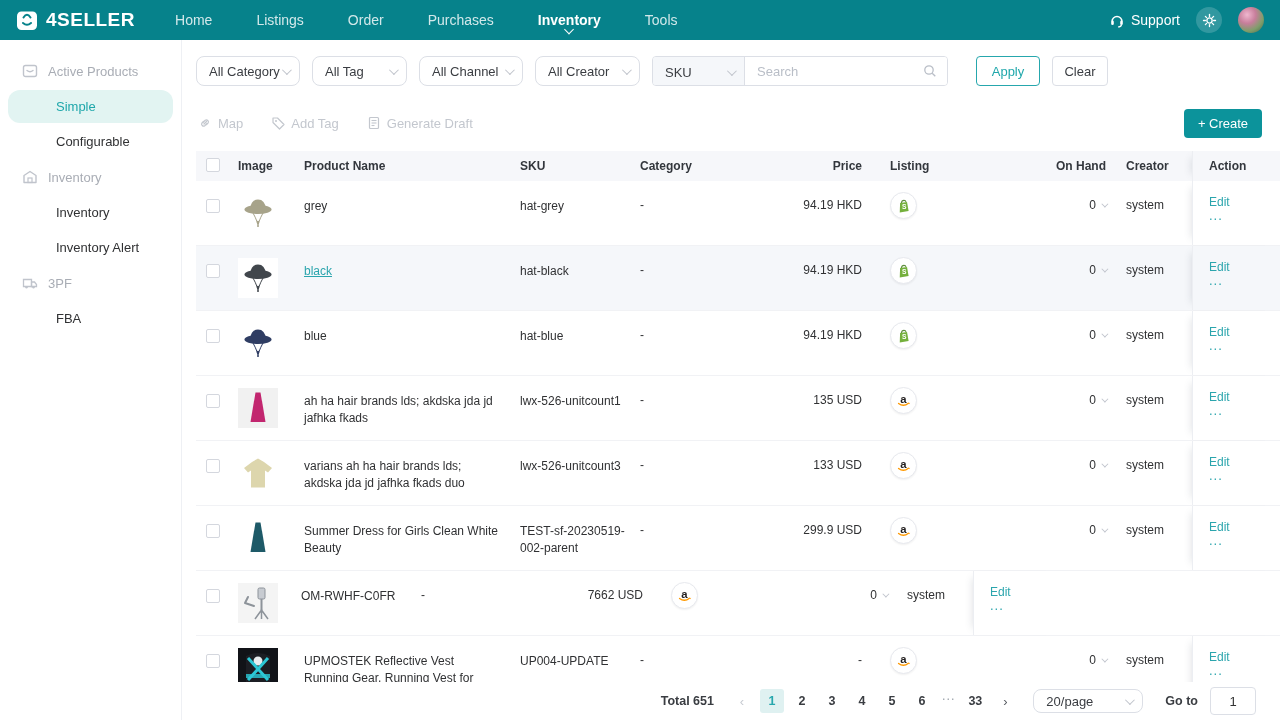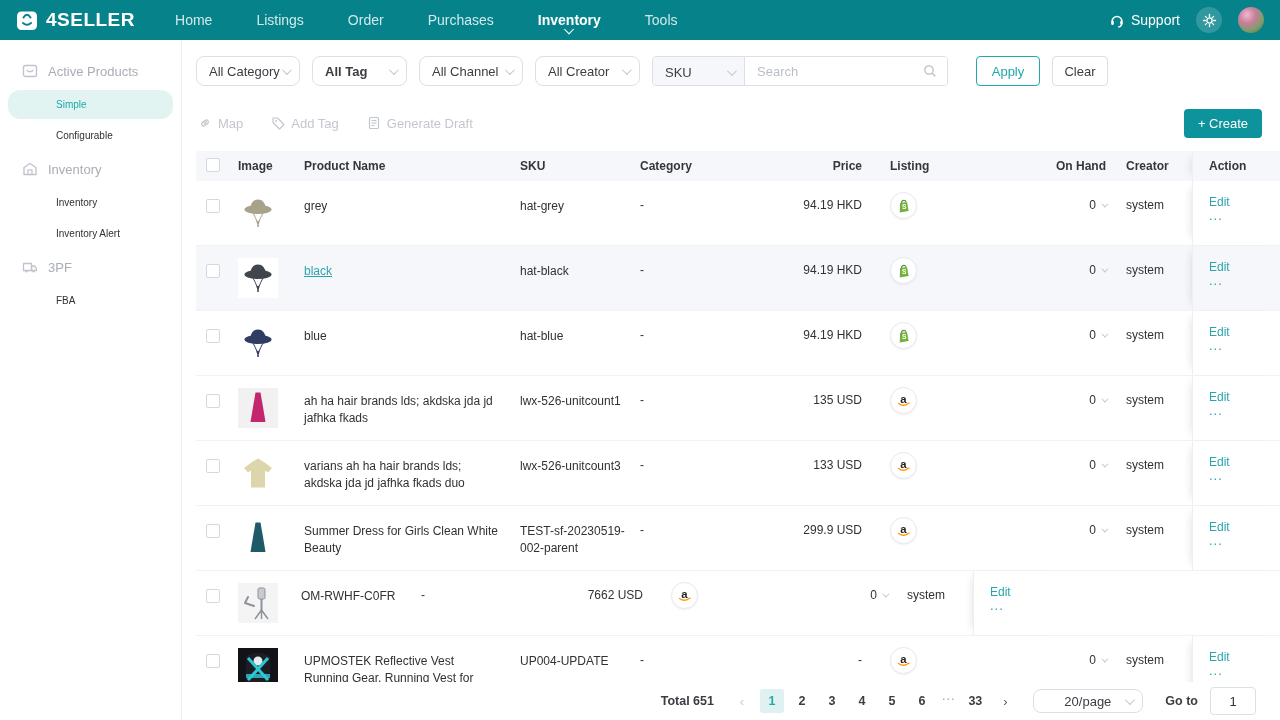--- a/index.html
+++ b/index.html
@@ -24,32 +24,32 @@
     background:radial-gradient(circle at 35% 30%, #f0b7cf 0%, #c77e9b 35%, #7f9e6a 65%, #44604b 100%); }
 
   
   .shell { display:flex; height:680px; }
   .sidebar { width:182px; border-right:1px solid #eef0f4; flex-shrink:0; padding-top:14px; }
   .content { flex:1; display:flex; flex-direction:column; overflow:hidden; }
 
   
   .side-header { display:flex; align-items:center; gap:10px; padding:9px 0 9px 22px;
     color:#a9adb5; font-size:13px; }
-  .side-item { padding:9px 0 9px 48px; font-size:10px; color:#303133; cursor:pointer; margin:2px 8px; border-radius:12px; }
+  .side-item { padding:9px 0 9px 48px; font-size:13px; color:#303133; cursor:pointer; margin:2px 8px; border-radius:12px; }
   .side-item.active { background:#e2f4f2; color:#1fa7ab; }
 
   
   .filter-bar { display:flex; align-items:center; gap:12px; margin:16px 0 0 14px; height:30px; flex-shrink:0; }
   .select { height:30px; border:1px solid #dcdfe6; border-radius:8px; background:#fff;
     display:flex; align-items:center; justify-content:space-between; font-size:13px; color:#3a3d42;
     padding:0 10px 0 12px; cursor:pointer; }
   .chev { width:7px; height:7px; border-right:1.4px solid #c0c4cc; border-bottom:1.4px solid #c0c4cc;
     transform:rotate(45deg) translateY(-2px); flex-shrink:0; }
   .chev-sm { width:5px; height:5px; margin-left:6px; }
-  .sel-category{width:104px;} .sel-tag{width:95px;font-weight:bold;} .sel-channel{width:104px;} .sel-creator{width:105px;}
+  .sel-category{width:104px;} .sel-tag{width:95px;} .sel-channel{width:104px;} .sel-creator{width:105px;}
   .search-group { display:flex; height:30px; border:1px solid #dcdfe6; border-radius:4px; overflow:hidden; }
   .search-key { width:92px; background:#f5f7fa; border-right:1px solid #dcdfe6; border-radius:0; border-top:none; border-bottom:none; border-left:none; }
   .search-input { width:178px; border:none; outline:none; font-size:13px; padding:0 8px 0 12px;
     font-family:"Liberation Sans",sans-serif; color:#333; }
   .search-input::placeholder { color:#b9bec7; }
   .search-glass { display:flex; align-items:center; padding-right:10px; background:#fff; cursor:pointer; }
   .btn { height:30px; border-radius:4px; font-size:13px; cursor:pointer; background:#fff;
     display:inline-flex; align-items:center; justify-content:center; font-family:"Liberation Sans",sans-serif; }
   .btn-apply { width:64px; border:1px solid #26a7ad; color:#1fa7ab; margin-left:16px; }
   .btn-clear { width:56px; border:1px solid #dcdfe6; color:#3a3d42; }
@@ -93,21 +93,21 @@
   
   .pagination { height:38px; flex-shrink:0; display:flex; align-items:center; justify-content:flex-end;
     font-size:12.5px; color:#3a3d42; padding-right:24px; gap:6px; background:#fff; }
   .pg-total { margin-right:10px; font-weight:bold; }
   .pg-arrow { width:24px; height:24px; display:flex; align-items:center; justify-content:center; cursor:pointer; color:#565a61; font-size:13px;}
   .pg-arrow.disabled { color:#c6cad1; cursor:default; }
   .pg-num { min-width:24px; height:24px; display:flex; align-items:center; justify-content:center;
     border-radius:3px; cursor:pointer; font-weight:bold; color:#3a3d42; padding:0 4px; }
   .pg-num.active { background:#dff1f1; color:#26a7ad; }
   .pg-ellipsis { color:#9aa0a8; letter-spacing:1px; cursor:pointer; padding:0 2px; }
-  .pg-size { width:110px; height:24px; margin-left:10px; color:#3a3d42; justify-content:flex-end; gap:14px; }
+  .pg-size { width:110px; height:24px; margin-left:10px; color:#3a3d42; justify-content:space-between; gap:14px; }
   .pg-goto-label { margin:0 6px 0 16px; font-weight:bold; }
   .pg-goto { width:46px; height:28px; border:1px solid #dcdfe6; border-radius:4px; text-align:center;
     font-size:13px; font-family:"Liberation Sans",sans-serif; color:#333; outline:none; }
   svg { display:block; }
 </style>
 </head>
 <body>
 
 <div class="topnav">
   <div class="brand">

